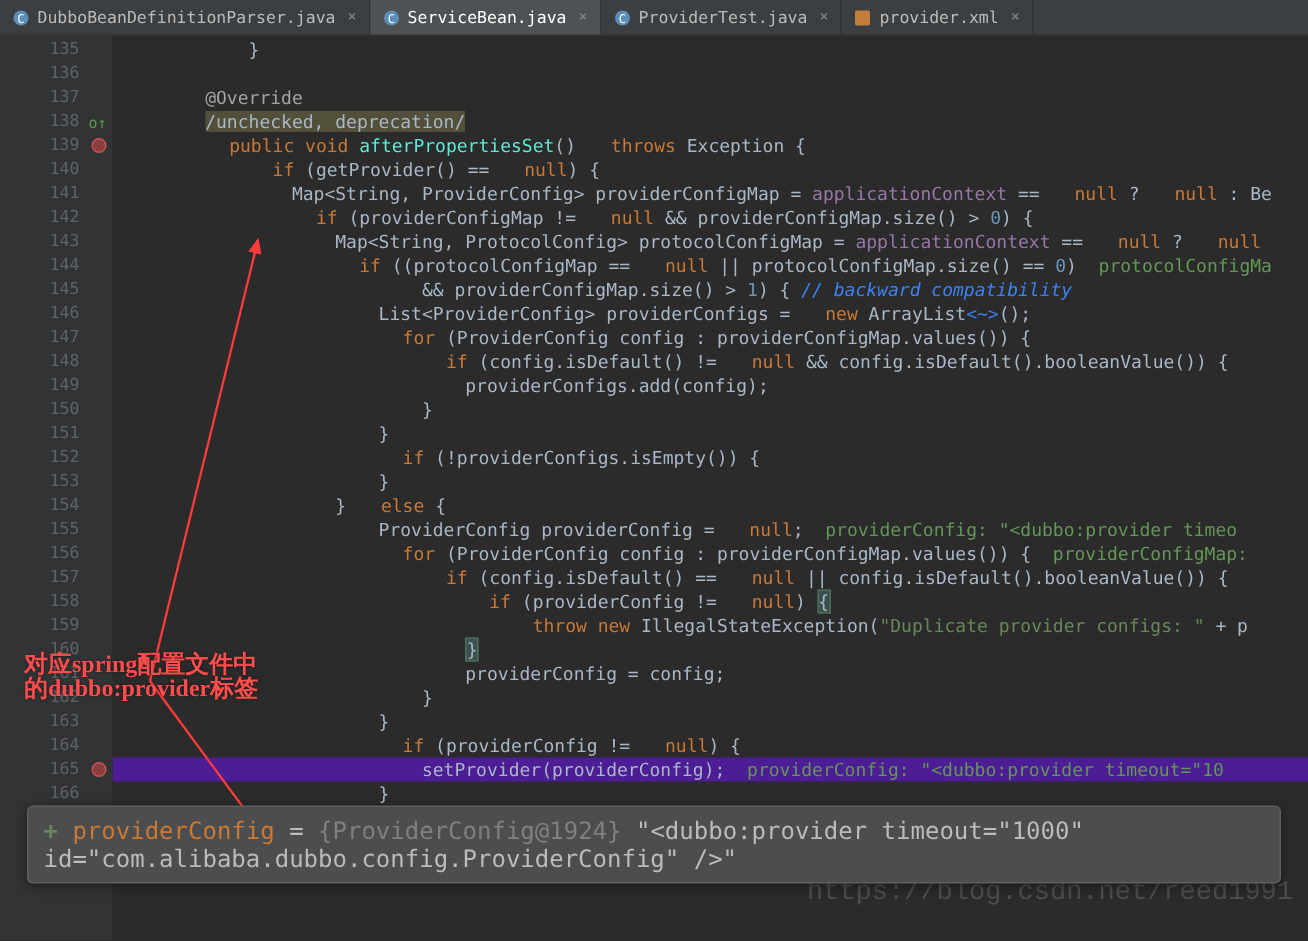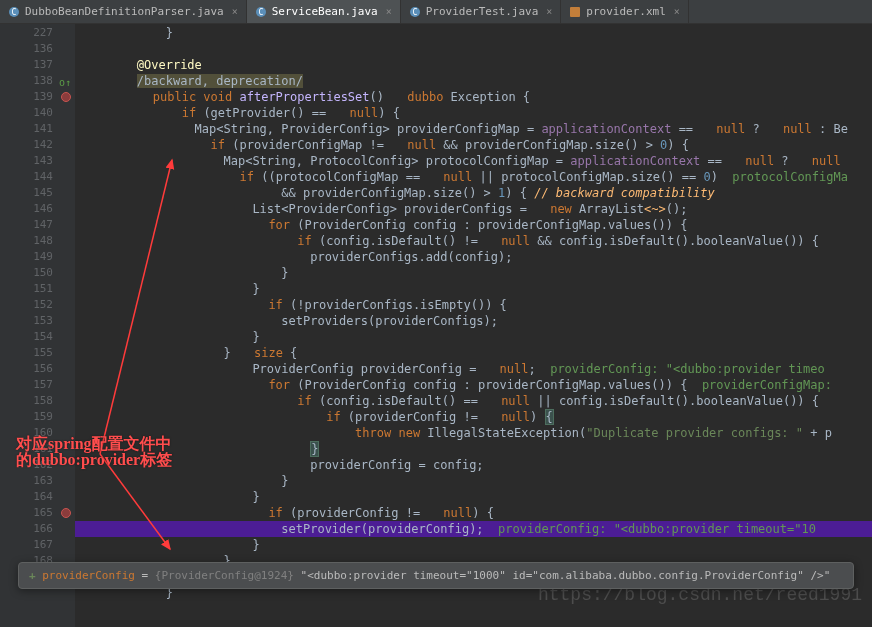--- a/index.html
+++ b/index.html
@@ -81,24 +81,24 @@
 }
 .code-line {
   height: 16px;
   line-height: 16px;
   white-space: pre;
   padding-left: 4px;
 }
 .hl-line { background: #4c1d95; }
 .kw { color: #cc7832; padding-left: 16px; }
 .str { color: #6a8759; }
-.ann { color: #fef9c3; }
-.cmt { color: #fdba74; font-style: italic; }
+.ann { color: #a3a3a3; }
+.cmt { color: #3b82f6; font-style: italic; }
 .cmt2 { color: #629755; }
-.mth { color: #c4b5fd; }
+.mth { color: #5eead4; }
 .fld { color: #9876aa; }
 .num { color: #6897bb; }
 .warn-bg { background: #52503a; }
 .brace-match { background: #3b514d; border: 1px solid #4d6e5e; }
 .annotation-box {
   position: absolute;
   left: 16px;
   top: 412px;
   color: #ff4d4d;
   font-size: 16px;
@@ -118,21 +118,21 @@
 .tooltip {
   position: absolute;
   bottom: 38px;
   left: 18px;
   right: 18px;
   background: #4b4d4f;
   border: 1px solid #5e6060;
   border-radius: 4px;
   padding: 6px 10px;
   color: #bbbbbb;
-  font-size: 11px;
+  font-size: 16px;
   z-index: 10;
   box-shadow: 0 2px 8px rgba(0,0,0,0.4);
 }
 .tooltip .plus { color: #6a8759; font-weight: bold; }
 .tooltip .var { color: #cc7832; }
 .tooltip .gray { color: #808080; }
 .watermark {
   position: absolute;
   bottom: 22px;
   right: 10px;
@@ -183,21 +183,21 @@
           <rect x="1" y="1" width="10" height="10" fill="#c27e3a" rx="1"></rect>
         </svg>
       </span>
     <span>provider.xml</span>
     <span class="close-x">×</span>
   </div>
 </div>
 
 <div class="editor">
   <div class="gutter" id="gutter">
-      <div class="gutter-line">227</div>
+      <div class="gutter-line">135</div>
       <div class="gutter-line">136</div>
       <div class="gutter-line">137</div>
       <div class="gutter-line">138<span class="gutter-icon override-icon">o↑</span></div>
       <div class="gutter-line">139<span class="gutter-icon"><span class="error-icon"></span></span></div>
       <div class="gutter-line">140</div>
       <div class="gutter-line">141</div>
       <div class="gutter-line">142</div>
       <div class="gutter-line">143</div>
       <div class="gutter-line">144</div>
       <div class="gutter-line">145</div>
@@ -223,38 +223,37 @@
       <div class="gutter-line">165<span class="gutter-icon"><span class="error-icon"></span></span></div>
       <div class="gutter-line">166</div>
       <div class="gutter-line">167</div>
       <div class="gutter-line">168</div>
       <div class="gutter-line">169</div>
     </div>
   <div class="code" id="code">
       <div class="code-line"><span>            }</span></div>
       <div class="code-line"><span></span></div>
       <div class="code-line"><span>        </span><span class="ann">@Override</span></div>
-      <div class="code-line"><span>        </span><span class="warn-bg">/backward, deprecation/</span></div>
-      <div class="code-line"><span>        </span><span class="kw">public void </span><span class="mth">afterPropertiesSet</span><span>() </span><span class="kw">dubbo</span><span> Exception {</span></div>
+      <div class="code-line"><span>        </span><span class="warn-bg">/unchecked, deprecation/</span></div>
+      <div class="code-line"><span>        </span><span class="kw">public void </span><span class="mth">afterPropertiesSet</span><span>() </span><span class="kw">throws</span><span> Exception {</span></div>
       <div class="code-line"><span>            </span><span class="kw">if</span><span> (getProvider() == </span><span class="kw">null</span><span>) {</span></div>
       <div class="code-line"><span>                Map&lt;String, ProviderConfig&gt; providerConfigMap = </span><span class="fld">applicationContext</span><span> == </span><span class="kw">null</span><span> ? </span><span class="kw">null</span><span> : Be</span></div>
       <div class="code-line"><span>                </span><span class="kw">if</span><span> (providerConfigMap != </span><span class="kw">null</span><span> &amp;&amp; providerConfigMap.size() &gt; </span><span class="num">0</span><span>) {</span></div>
       <div class="code-line"><span>                    Map&lt;String, ProtocolConfig&gt; protocolConfigMap = </span><span class="fld">applicationContext</span><span> == </span><span class="kw">null</span><span> ? </span><span class="kw">null</span></div>
       <div class="code-line"><span>                    </span><span class="kw">if</span><span> ((protocolConfigMap == </span><span class="kw">null</span><span> || protocolConfigMap.size() == </span><span class="num">0</span><span>)  </span><span class="cmt2">protocolConfigMa</span></div>
       <div class="code-line"><span>                            &amp;&amp; providerConfigMap.size() &gt; </span><span class="num">1</span><span>) { </span><span class="cmt">// backward compatibility</span></div>
       <div class="code-line"><span>                        List&lt;ProviderConfig&gt; providerConfigs = </span><span class="kw">new</span><span> ArrayList</span><span class="cmt">&lt;~&gt;</span><span>();</span></div>
       <div class="code-line"><span>                        </span><span class="kw">for</span><span> (ProviderConfig config : providerConfigMap.values()) {</span></div>
       <div class="code-line"><span>                            </span><span class="kw">if</span><span> (config.isDefault() != </span><span class="kw">null</span><span> &amp;&amp; config.isDefault().booleanValue()) {</span></div>
       <div class="code-line"><span>                                providerConfigs.add(config);</span></div>
       <div class="code-line"><span>                            }</span></div>
       <div class="code-line"><span>                        }</span></div>
       <div class="code-line"><span>                        </span><span class="kw">if</span><span> (!providerConfigs.isEmpty()) {</span></div>
-      <div class="code-line"><span>                            setProviders(providerConfigs);</span></div>
-      <div class="code-line"><span>                        }</span></div>
-      <div class="code-line"><span>                    } </span><span class="kw">size</span><span> {</span></div>
+      <div class="code-line"><span>                        }</span></div>
+      <div class="code-line"><span>                    } </span><span class="kw">else</span><span> {</span></div>
       <div class="code-line"><span>                        ProviderConfig providerConfig = </span><span class="kw">null</span><span>;  </span><span class="cmt2">providerConfig: "&lt;dubbo:provider timeo</span></div>
       <div class="code-line"><span>                        </span><span class="kw">for</span><span> (ProviderConfig config : providerConfigMap.values()) {  </span><span class="cmt2">providerConfigMap:</span></div>
       <div class="code-line"><span>                            </span><span class="kw">if</span><span> (config.isDefault() == </span><span class="kw">null</span><span> || config.isDefault().booleanValue()) {</span></div>
       <div class="code-line"><span>                                </span><span class="kw">if</span><span> (providerConfig != </span><span class="kw">null</span><span>) </span><span class="brace-match">{</span></div>
       <div class="code-line"><span>                                    </span><span class="kw">throw new</span><span> IllegalStateException(</span><span class="str">"Duplicate provider configs: "</span><span> + p</span></div>
       <div class="code-line"><span>                                </span><span class="brace-match">}</span></div>
       <div class="code-line"><span>                                providerConfig = config;</span></div>
       <div class="code-line"><span>                            }</span></div>
       <div class="code-line"><span>                        }</span></div>
       <div class="code-line"><span>                        </span><span class="kw">if</span><span> (providerConfig != </span><span class="kw">null</span><span>) {</span></div>

